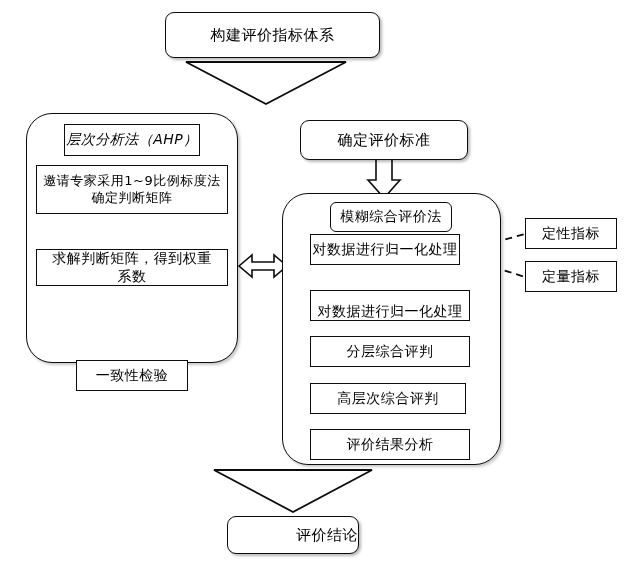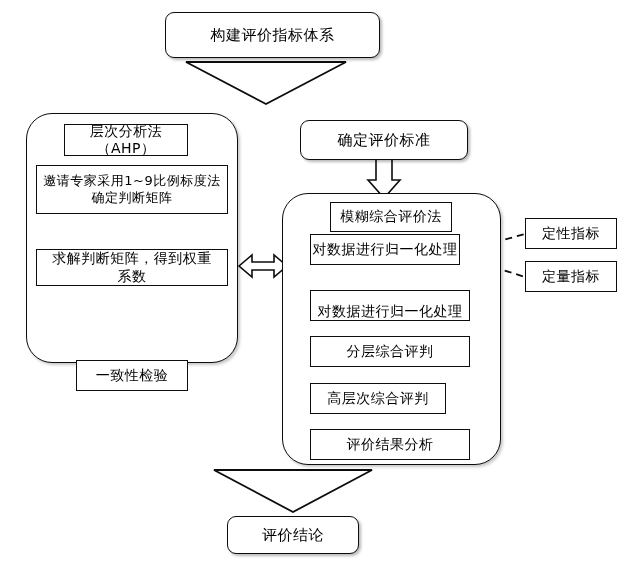--- a/index.html
+++ b/index.html
@@ -86,67 +86,67 @@
   <div class="node round fs15" style="left:165px;top:12px;width:215px;height:46px;">
     <span>构建评价指标体系</span>
   </div>
 
   <div class="node round fs15" style="left:300px;top:120px;width:168px;height:40px;">
     <span>确定评价标准</span>
   </div>
 
   <div class="group" style="left:26px;top:113px;width:212px;height:250px;"></div>
 
-  <div class="node rect fs14" style="left:64px;top:124px;width:124px;height:32px;">
+  <div class="node rect fs14" style="left:64px;top:124px;width:136px;height:32px;font-style:italic;">
     <span>层次分析法（AHP）</span>
   </div>
 
   <div class="node rect fs13" style="left:36px;top:165px;width:192px;height:49px;padding:0 6px;">
     <span>邀请专家采用1~9比例标度法确定判断矩阵</span>
   </div>
 
   <div class="node rect fs14" style="left:36px;top:249px;width:192px;height:37px;padding:0 12px;">
     <span>求解判断矩阵，得到权重系数</span>
   </div>
 
   <div class="node rect fs14" style="left:76px;top:320px;width:112px;height:31px;margin-top:40px;">
     <span>一致性检验</span>
   </div>
 
   <div class="group" style="left:282px;top:193px;width:219px;height:272px;"></div>
 
-  <div class="node rect fs14" style="left:330px;top:202px;width:122px;height:30px;">
+  <div class="node rect fs14" style="left:330px;top:202px;width:122px;height:30px;border-radius:6px;">
     <span>模糊综合评价法</span>
   </div>
 
   <div class="node rect fs14" style="left:310px;top:234px;width:150px;height:31px;">
     <span>对数据进行归一化处理</span>
   </div>
 
   <div class="node rect fs14" style="left:310px;top:290px;width:160px;height:31px;align-items:flex-end;">
     <span>对数据进行归一化处理</span>
   </div>
 
   <div class="node rect fs14" style="left:310px;top:336px;width:160px;height:31px;align-items:center;">
     <span>分层综合评判</span>
   </div>
 
-  <div class="node rect fs14" style="left:310px;top:383px;width:136px;height:31px;">
+  <div class="node rect fs14" style="left:310px;top:383px;width:156px;height:31px;">
     <span>高层次综合评判</span>
   </div>
 
   <div class="node rect fs14" style="left:310px;top:429px;width:160px;height:31px;">
     <span>评价结果分析</span>
   </div>
 
   <div class="node rect fs14" style="left:525px;top:261px;width:92px;height:31px;">
     <span>定量指标</span>
   </div>
 
   <div class="node rect fs14" style="left:525px;top:218px;width:92px;height:31px;">
     <span>定性指标</span>
   </div>
 
-  <div class="node round fs15" style="left:227px;top:516px;width:132px;height:38px;">
+  <div class="node round fs15" style="left:227px;top:516px;width:132px;height:38px;justify-content:flex-end;">
     <span>评价结论</span>
   </div>
 
 </div>
 
 </body></html>

